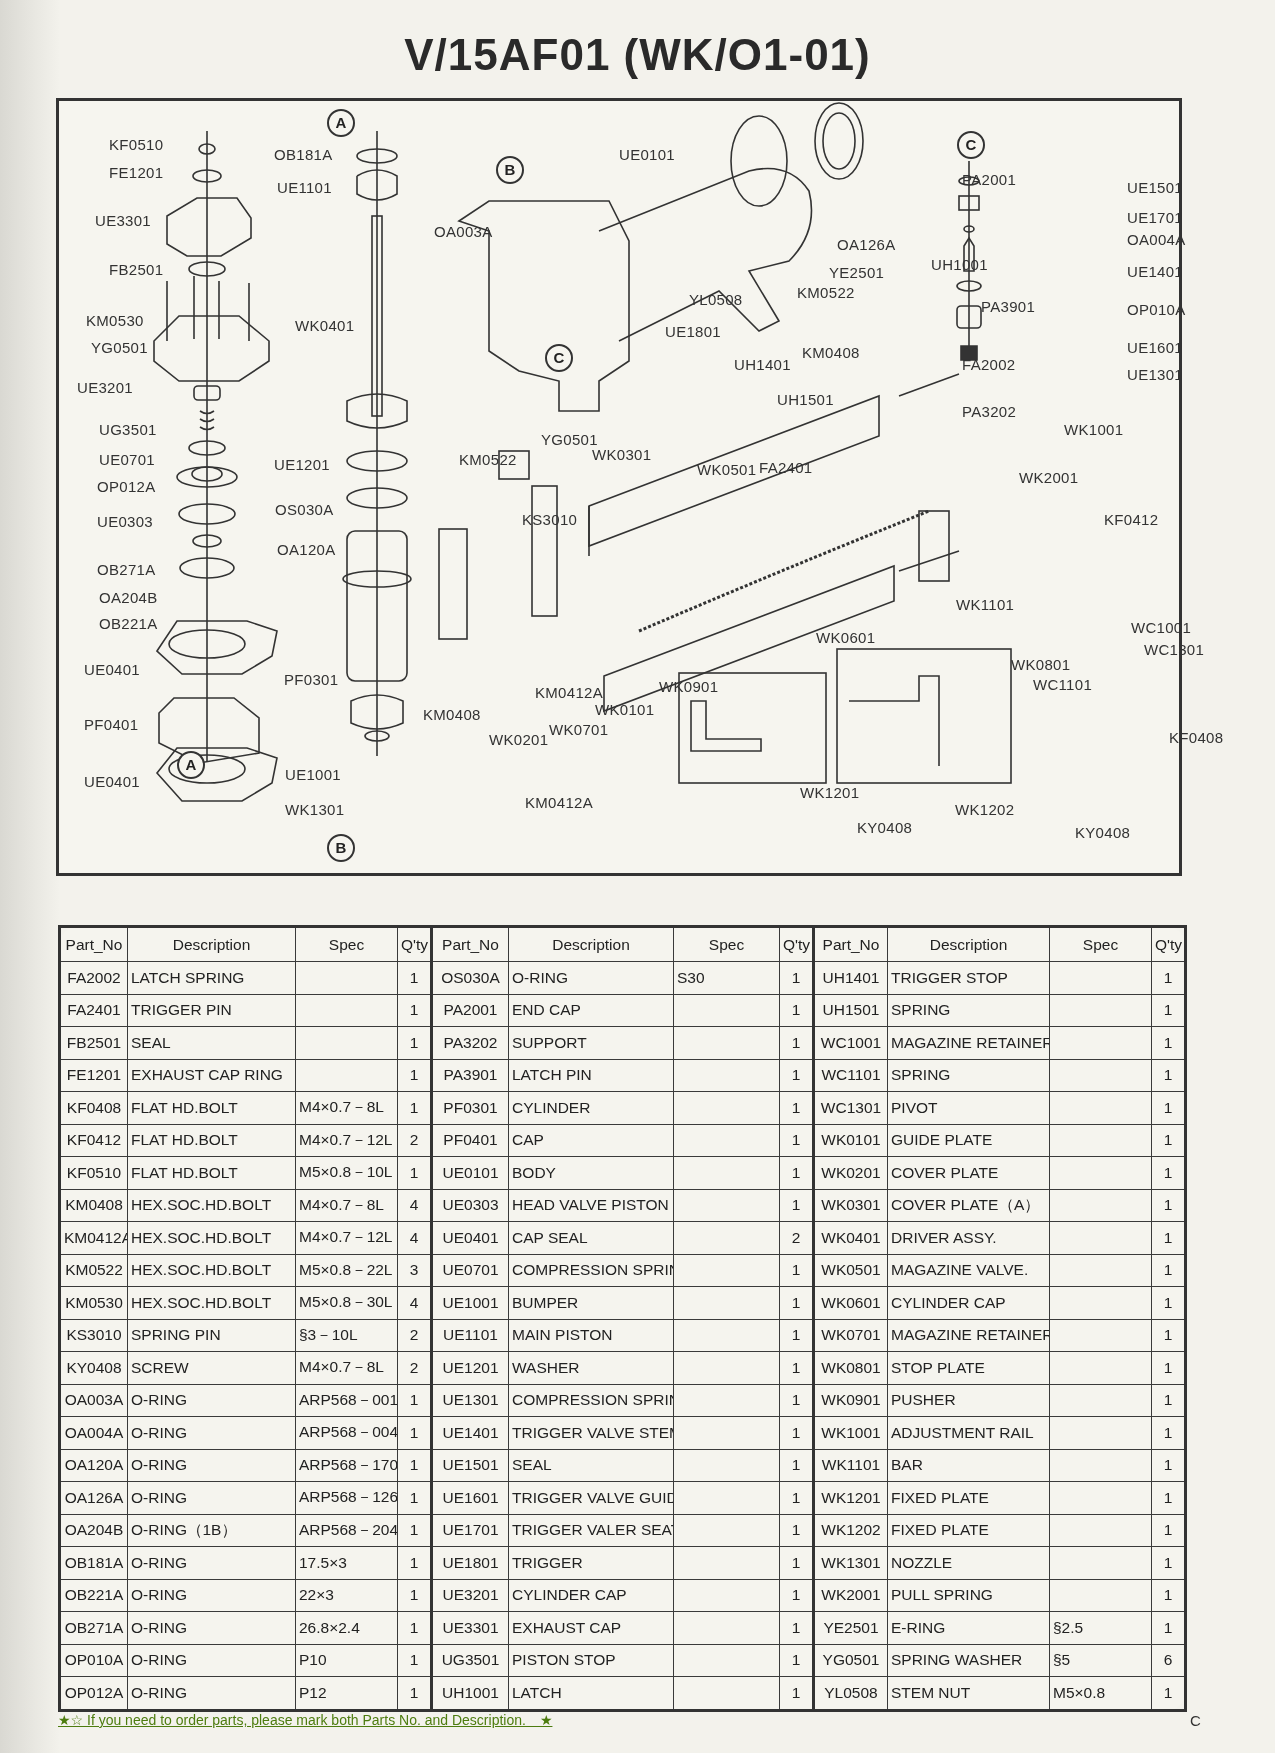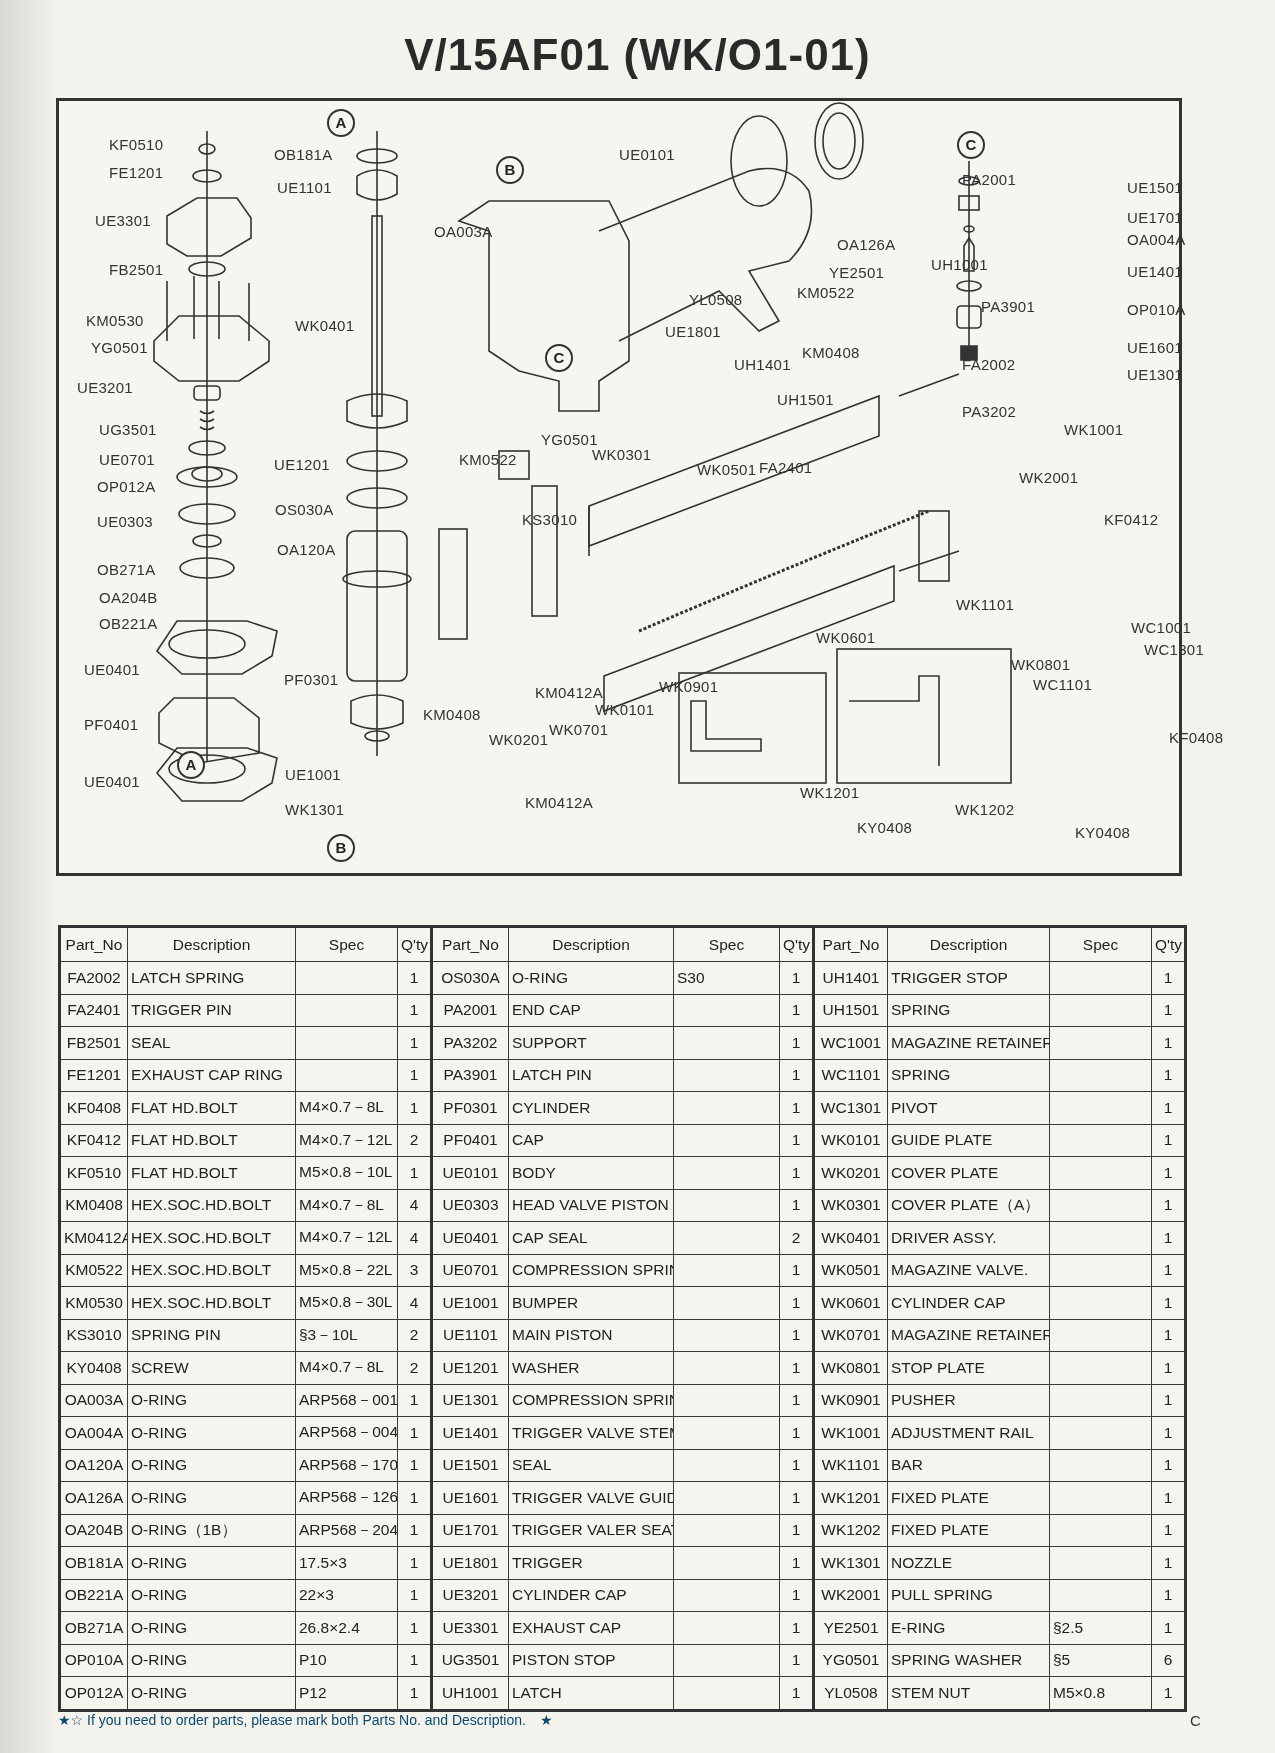--- a/index.html
+++ b/index.html
@@ -21,21 +21,21 @@
   table.parts { position:absolute; left:58px; top:925px; width:1124px; border-collapse:collapse;
     table-layout:fixed; font-size:15.5px; background:#f5f4ee;border-radius:24px; }
   table.parts th, table.parts td { border:1px solid #3a3a3a; height:31.5px; padding:0 3px;
     white-space:nowrap; overflow:hidden; font-weight:normal; }
   table.parts th { text-align:center; height:33px; }
   table.parts td.pn { text-align:center; }
   table.parts td.qty { text-align:center; }
   table.parts td.grp { border-left:3px solid #333; }
   table.parts th.grp { border-left:3px solid #333; }
   table.parts { border:3px solid #333; }
-  .footer { position:absolute; left:58px; top:1712px; font-size:14px; color:#0c4a6e; }
+  .footer { position:absolute; left:58px; top:1712px; font-size:14px; color:#4d7c0f;text-decoration:underline; }
   .page-mark { position:absolute; left:1190px; top:1712px; font-size:15px; color:#333; }
 </style>
 </head>
 <body>
 
 <div class="scan-edge"></div>
 
 <div class="title">V/15AF01 (WK/O1-01)</div>
 
 <div class="diagram">

